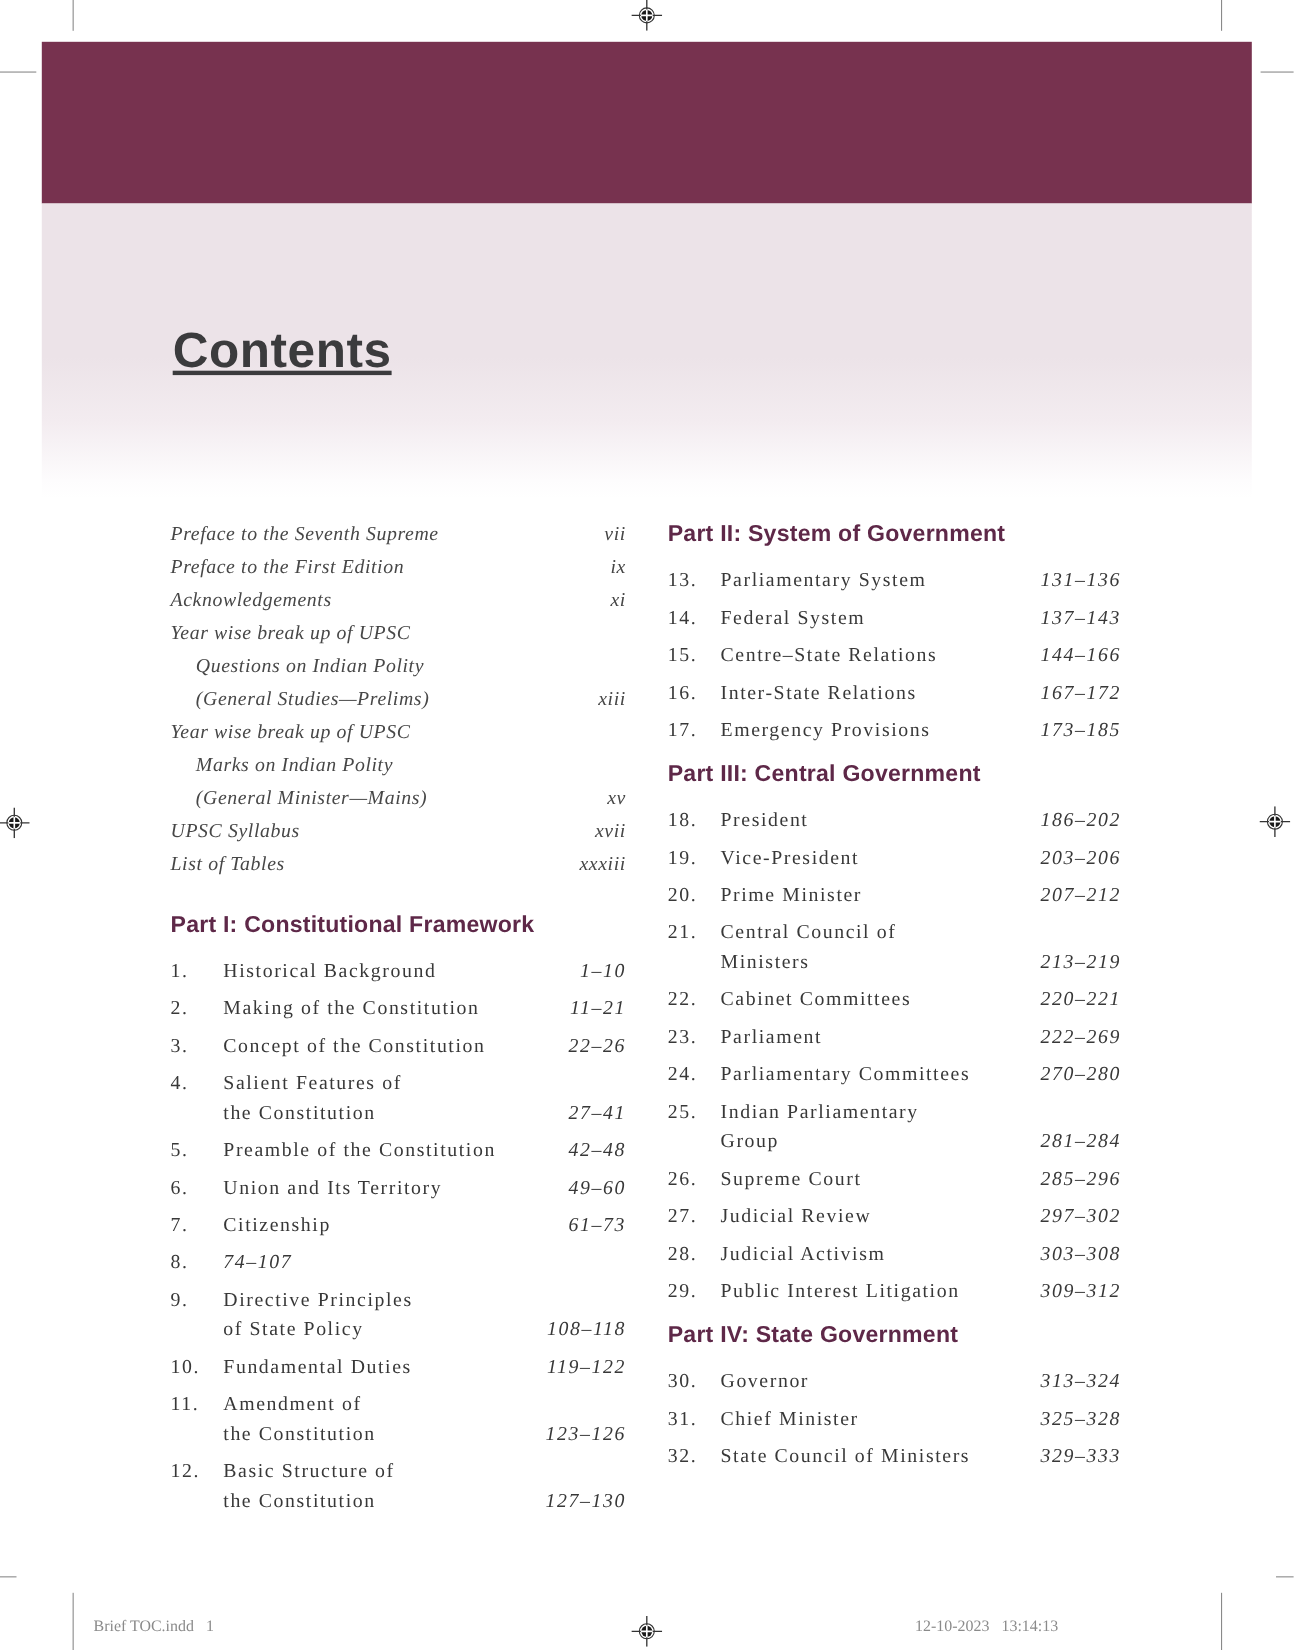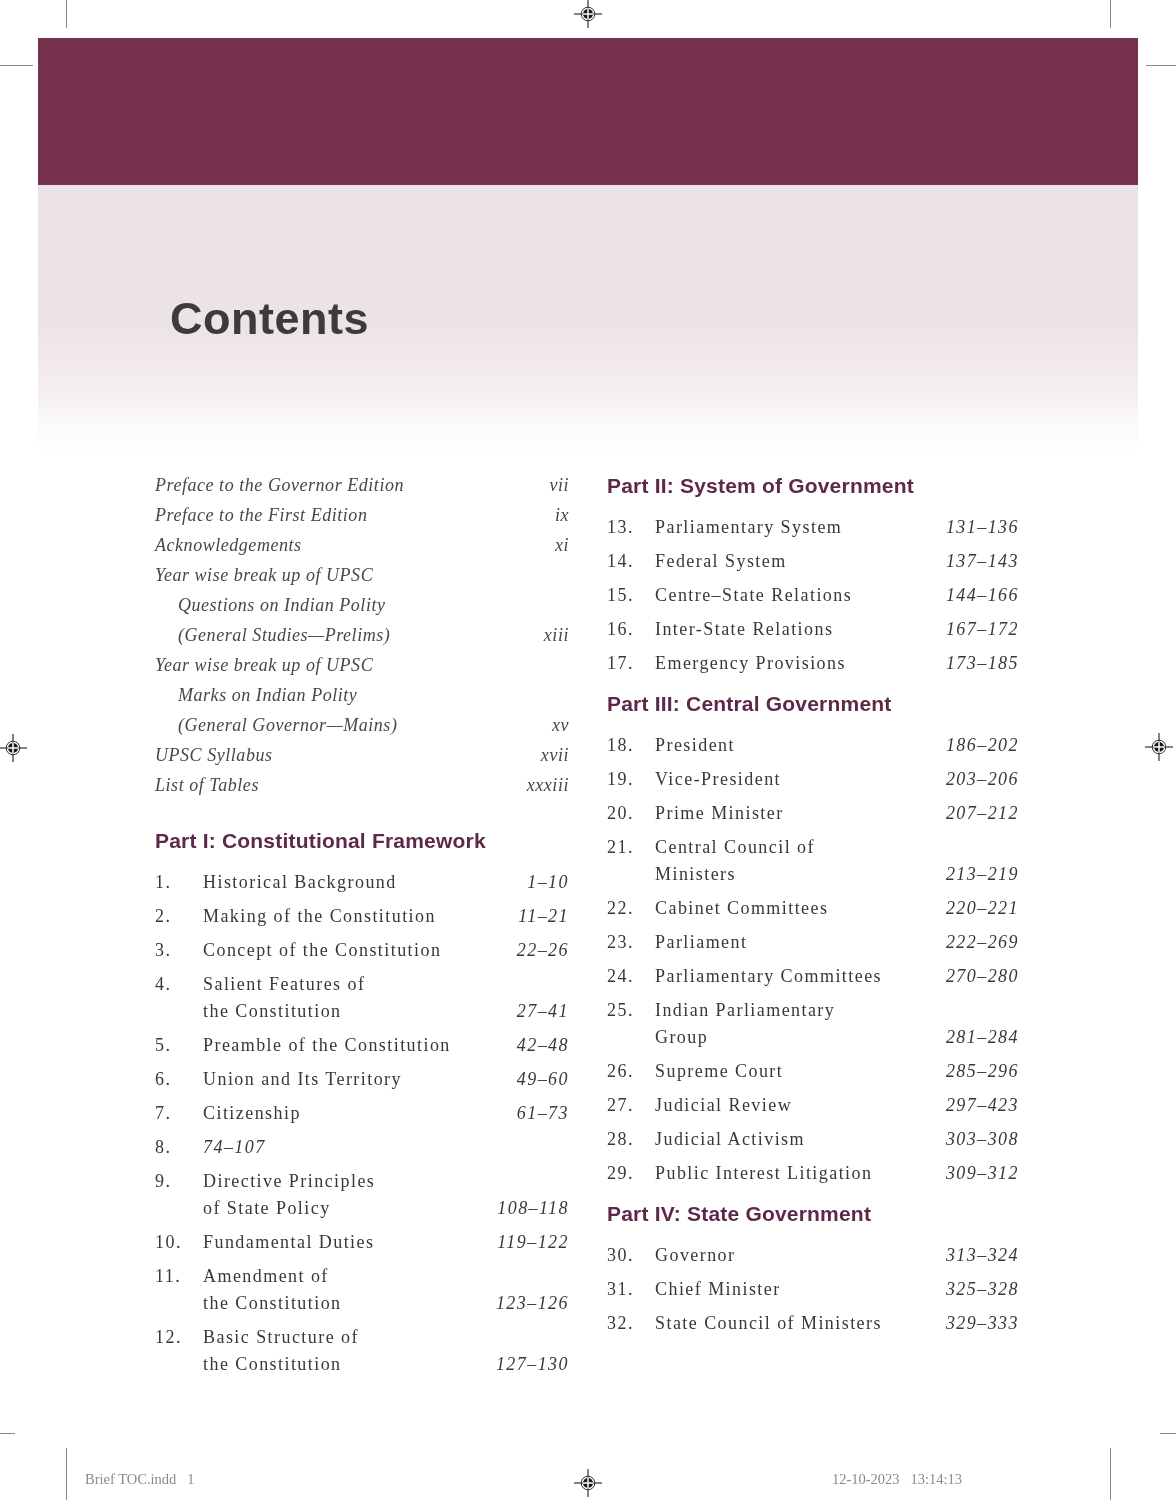--- a/index.html
+++ b/index.html
@@ -21,24 +21,24 @@
   
   .banner{
     position:absolute;left:38px;top:38px;width:1100px;height:147px;
     background:#77324F;
   }
   .header-grad{
     position:absolute;left:38px;top:185px;width:1100px;height:268px;
     background:linear-gradient(to bottom,#ece3e8 0%,#ece3e8 52%,#f3ecf0 74%,#fdfcfd 94%,#ffffff 100%);
   }
   .page-title{
-    position:absolute;left:170px;top:293px;
+    position:absolute;left:157px;top:293px;
     font-family:"Liberation Sans", sans-serif;
     font-weight:bold;font-size:45px;letter-spacing:0.5px;
-    color:#3b3b3d;margin:0;
+    color:#3b3b3d;margin:0;text-decoration:underline;
   }
 
   
   .col{position:absolute;top:470px;}
   .col-left{left:155px;width:414px;}
   .col-right{left:607px;width:412px;}
 
   
   .fm-row{display:flex;color:#474747;font-style:italic;font-size:18px;line-height:30px;letter-spacing:0.03em;}
   .fm-title{flex:1;}
@@ -83,21 +83,21 @@
   <div class="crop h" style="left:1160px;top:1433px;width:16px;"></div>
 
   <div class="banner"></div>
   <div class="header-grad"></div>
   <h1 class="page-title">Contents</h1>
 
   <div class="col col-left" id="col-left">
     <div id="front-matter">
         <div class="fm-row">
           <div class="fm-title">
-            <div class="fm-line">Preface to the Governor Edition</div>
+            <div class="fm-line">Preface to the Seventh Supreme</div>
           </div>
           <div class="fm-page">vii</div>
         </div>
         <div class="fm-row">
           <div class="fm-title">
             <div class="fm-line">Preface to the First Edition</div>
           </div>
           <div class="fm-page">ix</div>
         </div>
         <div class="fm-row">
@@ -111,21 +111,21 @@
             <div class="fm-line">Year wise break up of UPSC</div>
             <div class="fm-line cont">Questions on Indian Polity</div>
             <div class="fm-line cont">(General Studies—Prelims)</div>
           </div>
           <div class="fm-page">xiii</div>
         </div>
         <div class="fm-row">
           <div class="fm-title">
             <div class="fm-line">Year wise break up of UPSC</div>
             <div class="fm-line cont">Marks on Indian Polity</div>
-            <div class="fm-line cont">(General Governor—Mains)</div>
+            <div class="fm-line cont">(General Minister—Mains)</div>
           </div>
           <div class="fm-page">xv</div>
         </div>
         <div class="fm-row">
           <div class="fm-title">
             <div class="fm-line">UPSC Syllabus</div>
           </div>
           <div class="fm-page">xvii</div>
         </div>
         <div class="fm-row">
@@ -323,21 +323,21 @@
         <div class="ch-title">
           <div class="ch-line">Supreme Court</div>
         </div>
         <div class="ch-pages">285–296</div>
       </div>
       <div class="ch-row">
         <div class="ch-num">27.</div>
         <div class="ch-title">
           <div class="ch-line">Judicial Review</div>
         </div>
-        <div class="ch-pages">297–423</div>
+        <div class="ch-pages">297–302</div>
       </div>
       <div class="ch-row">
         <div class="ch-num">28.</div>
         <div class="ch-title">
           <div class="ch-line">Judicial Activism</div>
         </div>
         <div class="ch-pages">303–308</div>
       </div>
       <div class="ch-row">
         <div class="ch-num">29.</div>

